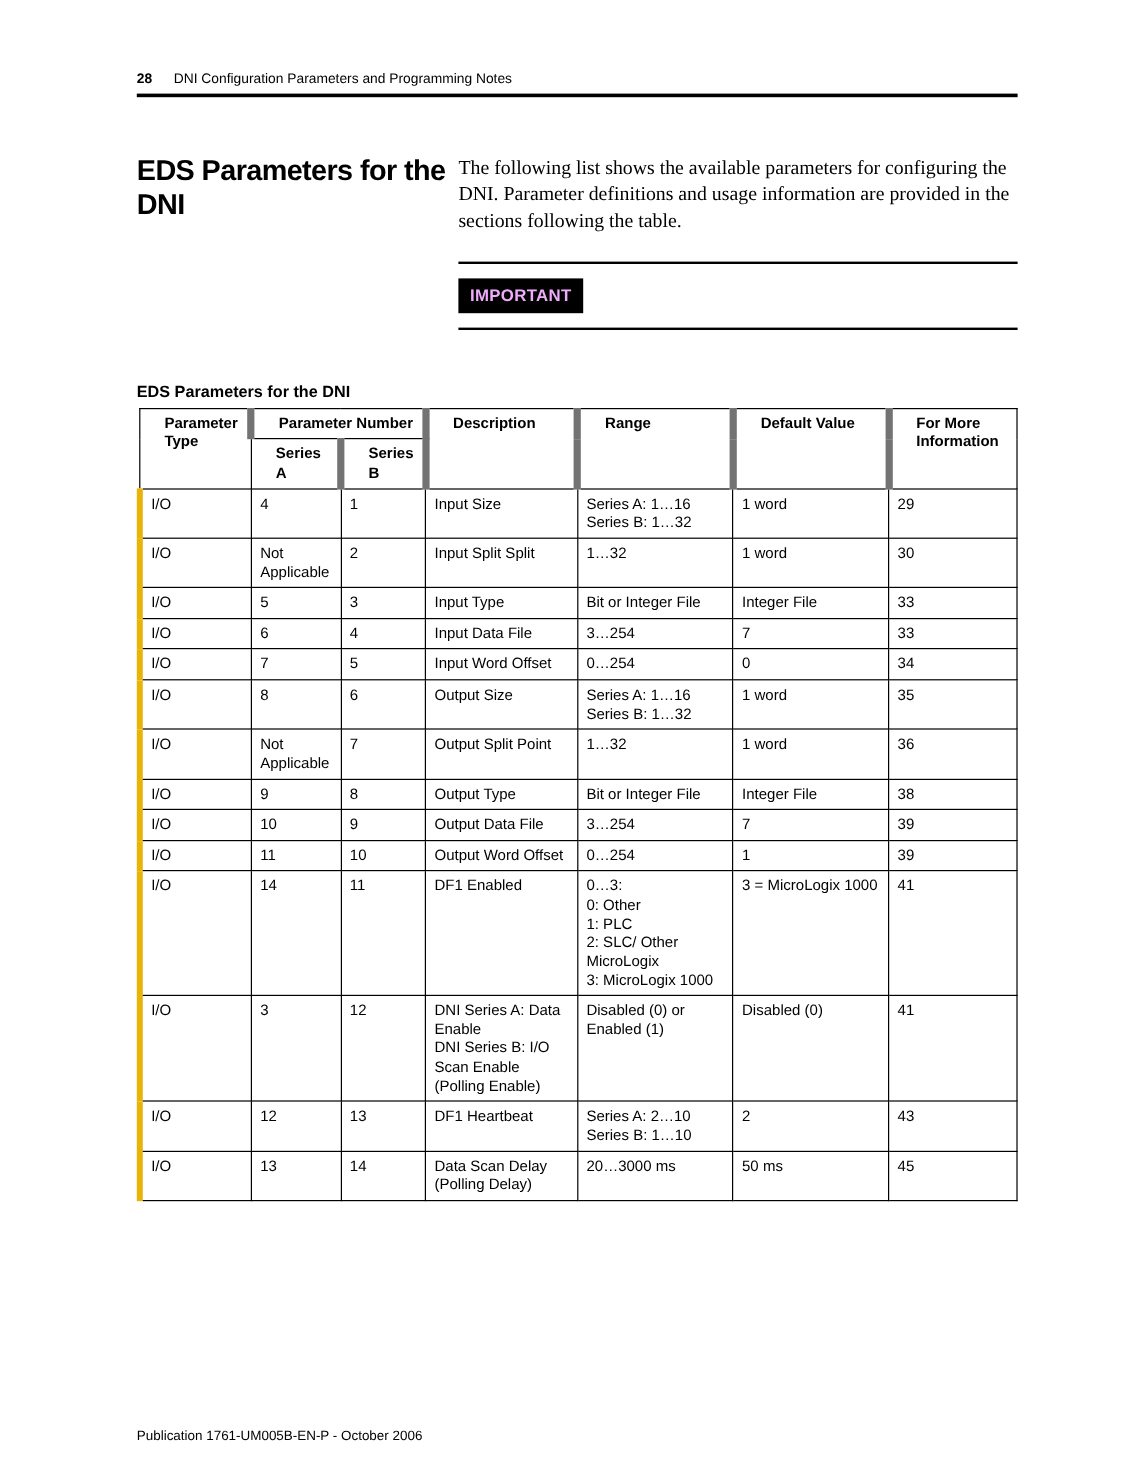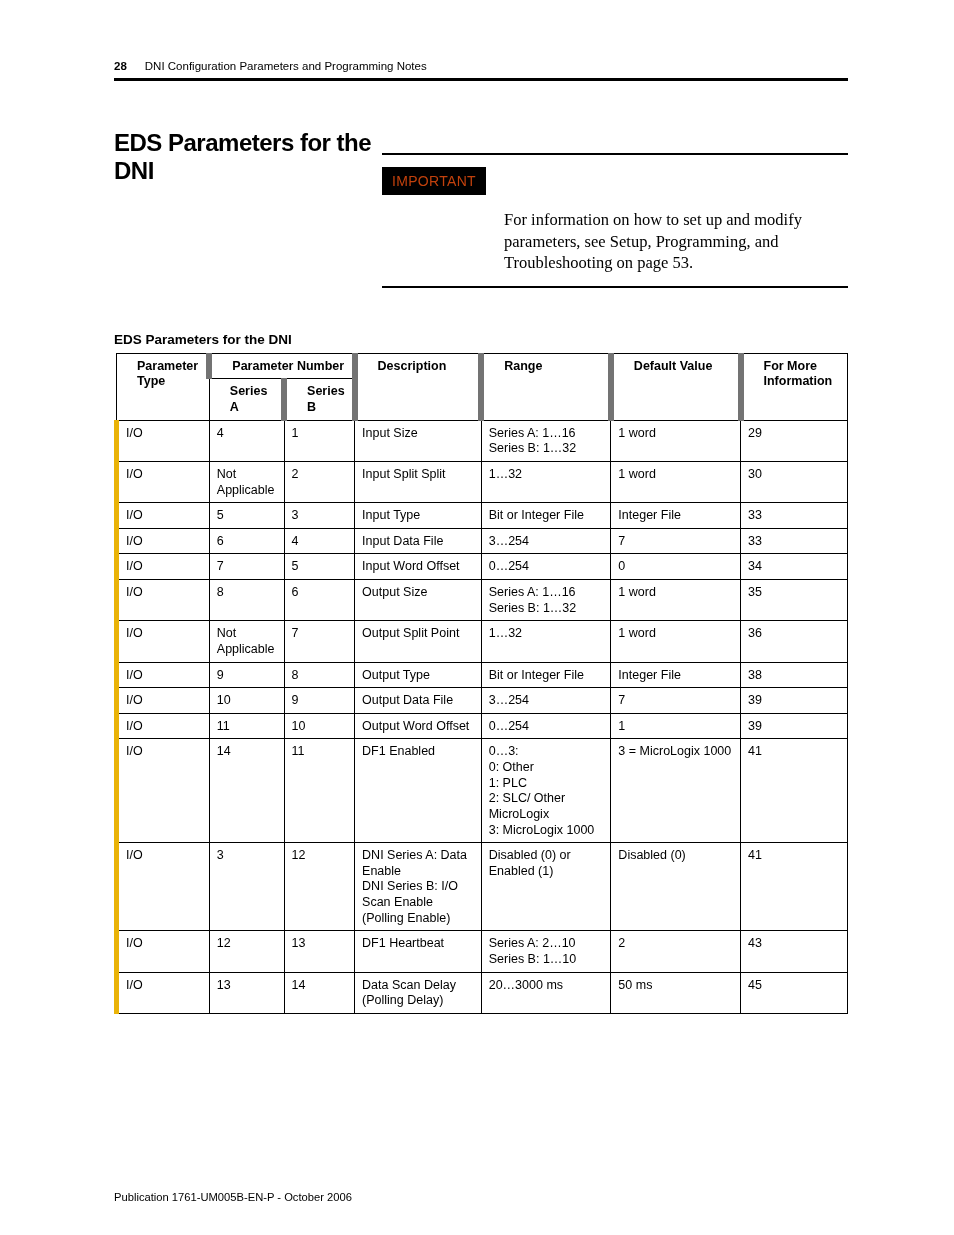--- a/index.html
+++ b/index.html
@@ -59,23 +59,23 @@
     border-bottom: 2px solid #000;
     padding: 12px 0 12px 0;
   }
   .important-row {
     display: flex;
     align-items: flex-start;
   }
   .imp-badge {
     flex: 0 0 104px;
     background: #000;
-    color: #c2410c;
-    font-family: "Helvetica Neue", Helvetica, Arial, sans-serif;
-    font-weight: 400;
+    color: #f0abfc;
+    font-family: "Helvetica Neue", Helvetica, Arial, sans-serif;
+    font-weight: 700;
     font-size: 14px;
     letter-spacing: 0.3px;
     text-align: center;
     padding: 5px 6px;
     margin-right: 18px;
   }
   .imp-text {
     flex: 1;
     font-size: 16.5px;
     line-height: 1.3;
@@ -141,26 +141,26 @@
 <div class="page">
 
   <div class="running-head thick-rule">
     <span class="pgnum">28</span>
     <span class="chap">DNI Configuration Parameters and Programming Notes</span>
   </div>
 
   <div class="section">
     <div class="sect-title">EDS Parameters for the DNI</div>
     <div class="sect-body">
+      <p>The following list shows the available parameters for configuring the DNI. Parameter definitions and usage information are provided in the sections following the table.</p>
 
       <div class="important-block">
         <div class="important-row">
           <div class="imp-badge">IMPORTANT</div>
         </div>
-        <div class="imp-text imp-followup">For information on how to set up and modify parameters, see Setup, Programming, and Troubleshooting on page 53.</div>
       </div>
     </div>
   </div>
 
   <div class="table-title">EDS Parameters for the DNI</div>
 
   <table class="eds">
     <colgroup>
       <col class="col-ptype">
         <col class="col-sa">

